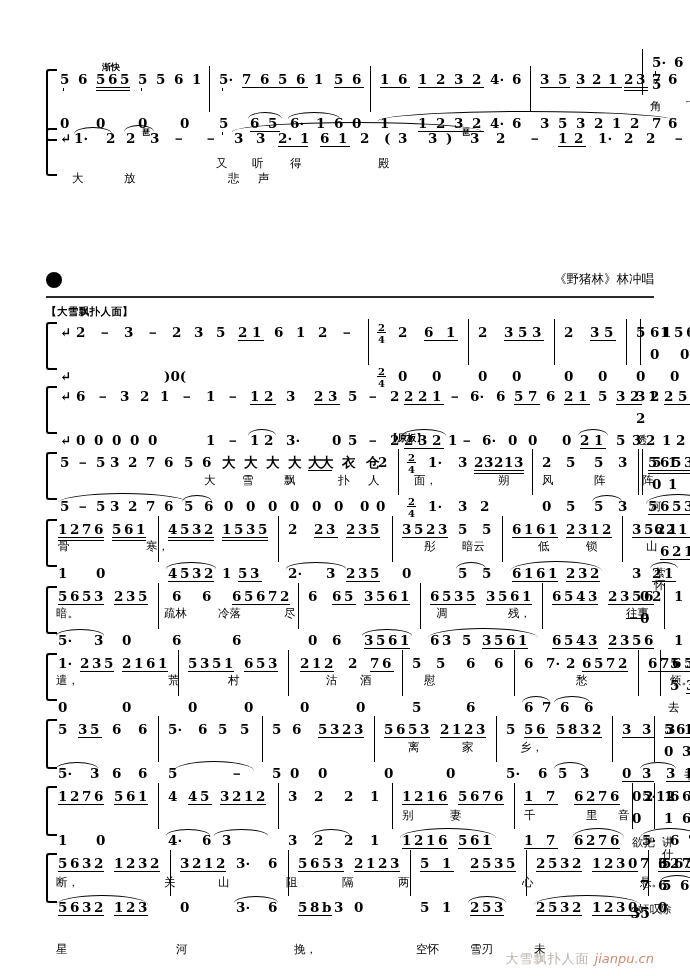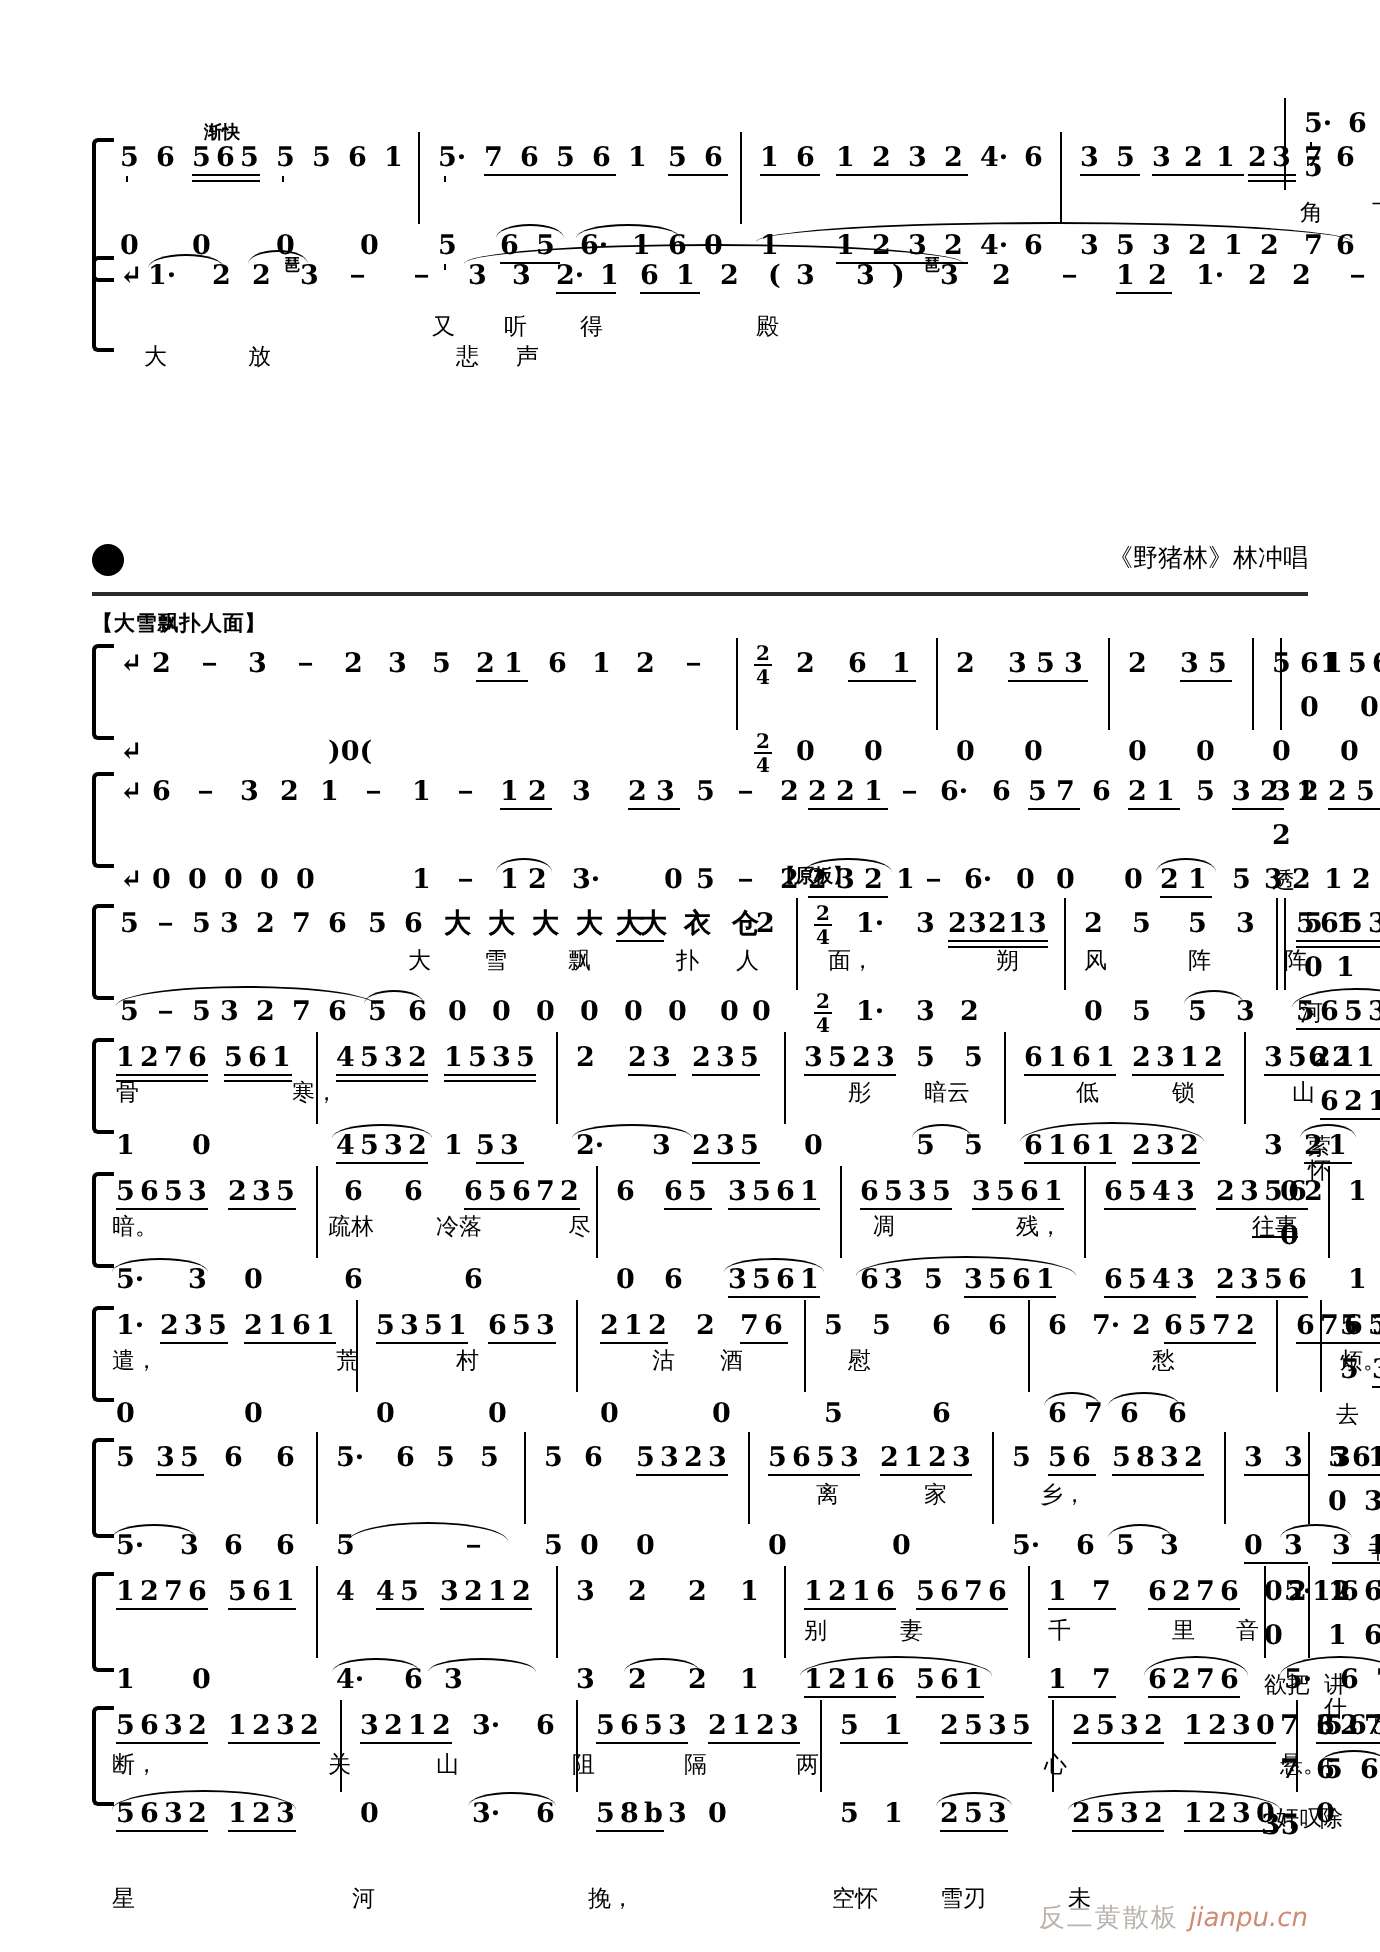--- a/index.html
+++ b/index.html
@@ -1203,17 +1203,17 @@
   <div class="sys" style="top:853px;left:616px;width:56px;height:68px;">
     <div class="n" style="left:24px;top:4px;">7</div>
     <div class="n" style="left:42px;top:4px;">6</div>
     <div class="n" style="left:24px;top:26px;">7</div>
     <div class="n" style="left:42px;top:26px;">6</div>
     <div class="lyr" style="left:22px;top:50px;">奸叹</div>
   </div>
 
   <div class="pageno">35</div>
   <div class="wm">
-    <span class="cn">反二黄散板</span>
+    <span class="cn">大雪飘扑人面</span>
     <span class="en">jianpu.cn</span>
   </div>
 
 </div>
 
 </body></html>

